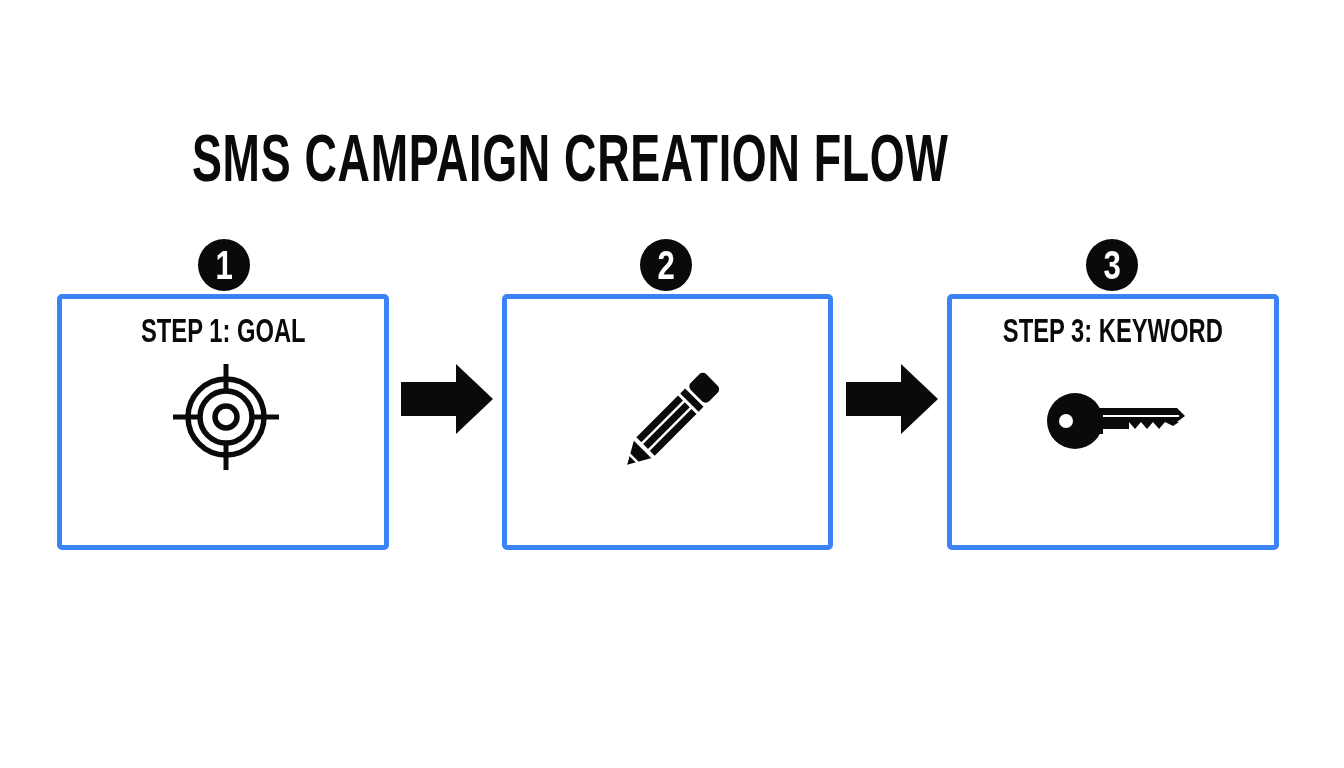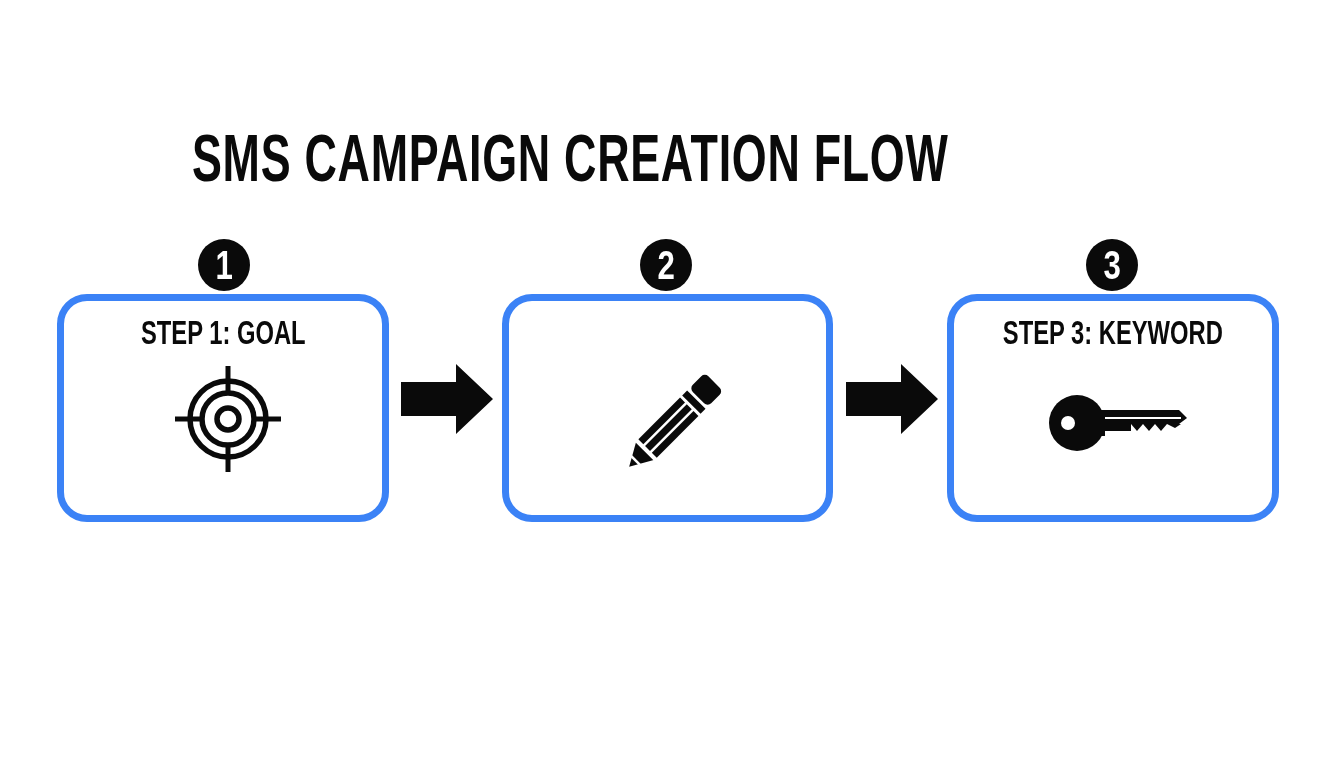--- a/index.html
+++ b/index.html
@@ -52,24 +52,24 @@
     font-family: "Liberation Sans", sans-serif;
     font-weight: 700;
     font-size: 40px;
     line-height: 40px;
     transform: scaleX(0.78);
     display: inline-block;
   }
   .step-box {
     position: absolute;
     top: 294px;
-    height: 228px;
+    height: 256px;
     box-sizing: border-box;
-    border: 7px solid #3b82f6;
-    border-radius: 30px;
+    border: 5px solid #3b82f6;
+    border-radius: 5px;
     background: #ffffff;
   }
   .step-label {
     position: absolute;
     left: 0;
     right: 0;
     top: 14px;
     text-align: center;
     white-space: nowrap;
   }

